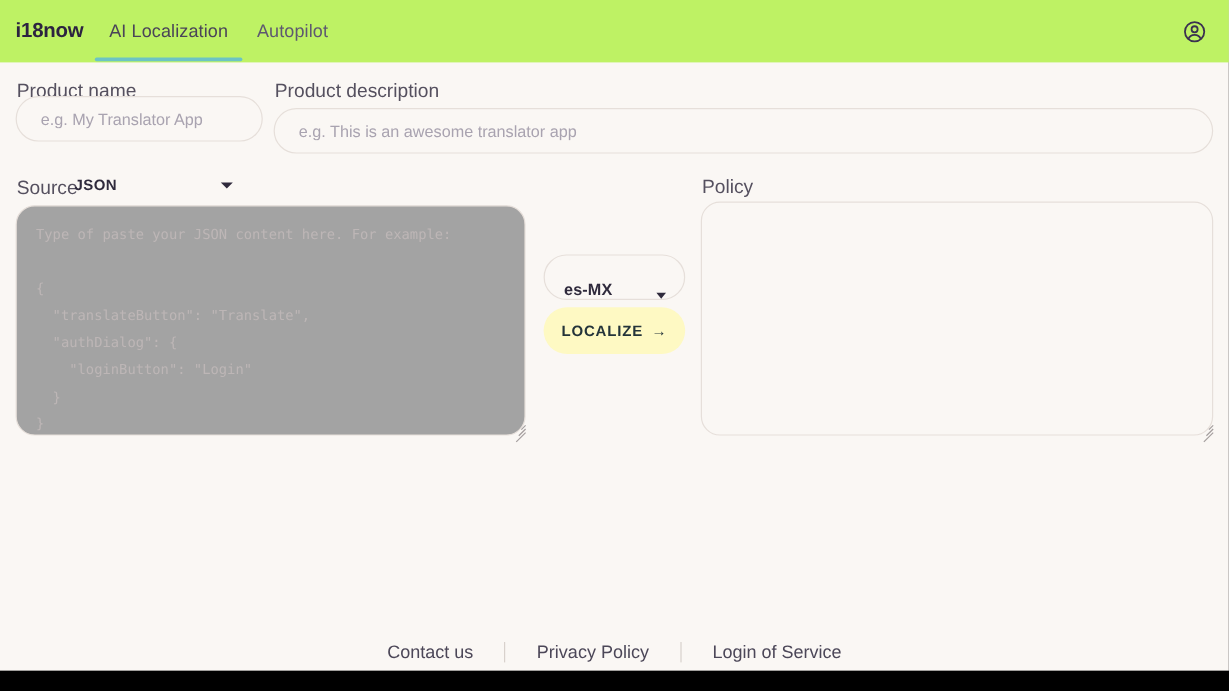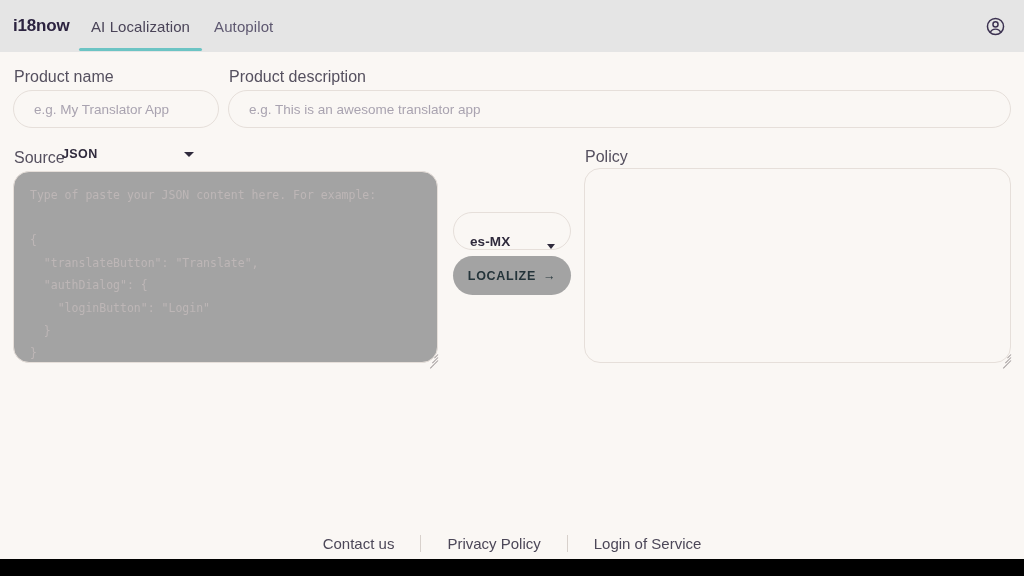--- a/index.html
+++ b/index.html
@@ -30,21 +30,21 @@
     width: 1024px;
     height: 17px;
     background: #000000;
   }
 
   
   .header {
     position: absolute;
     left: 0; top: 0;
     width: 1024px; height: 52px;
-    background: #e5e5e5;
+    background: #bef264;
   }
   .logo {
     position: absolute;
     left: 13px; top: 16px;
     font-size: 17px;
     font-weight: 700;
     letter-spacing: -0.2px;
     color: #2C2340;
   }
   .tabs {
@@ -91,21 +91,21 @@
     background: #FAF7F4;
     padding: 0 20px;
     font-size: 13.5px;
     font-family: "Liberation Sans", sans-serif;
     color: #3B3546;
     outline: none;
   }
   .pill-input::placeholder { color: #A9A3B0; }
 
   #lbl-product-name { left: 14px; top: 68px; }
-  #inp-product-name { left: 13px; top: 90px; width: 206px; }
+  #inp-product-name { left: 13px; top: 80px; width: 206px; }
   #lbl-product-desc { left: 229px; top: 68px; }
   #inp-product-desc { left: 228px; top: 90px; width: 783px; }
 
   
   #lbl-source { left: 14px; top: 149px; }
   .source-select {
     position: absolute;
     left: 62px; top: 147px;
     display: flex;
     align-items: center;
@@ -206,21 +206,21 @@
     border-left: 4.5px solid transparent;
     border-right: 4.5px solid transparent;
     border-top: 5px solid #2F2A3C;
   }
   .localize-btn {
     position: absolute;
     left: 453px; top: 256px;
     width: 118px; height: 39px;
     border: none;
     border-radius: 20px;
-    background: #a3a3a3;
+    background: #fef9c3;
     color: #24343A;
     font-family: "Liberation Sans", sans-serif;
     font-size: 12.5px;
     font-weight: 700;
     letter-spacing: 0.7px;
     cursor: pointer;
     display: flex;
     align-items: center;
     justify-content: center;
     gap: 7px;

